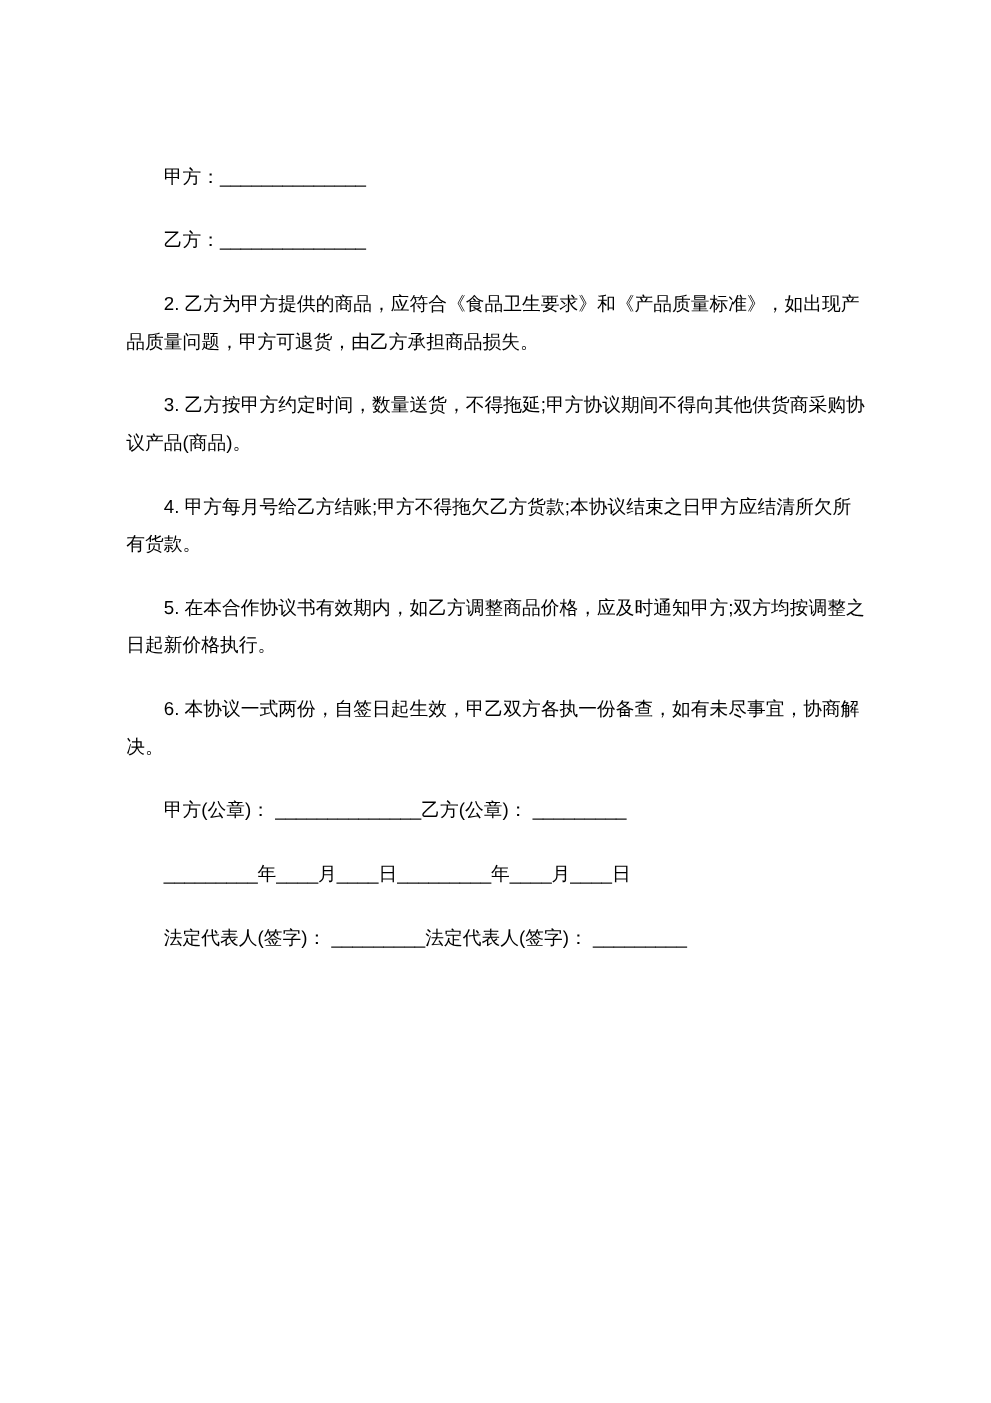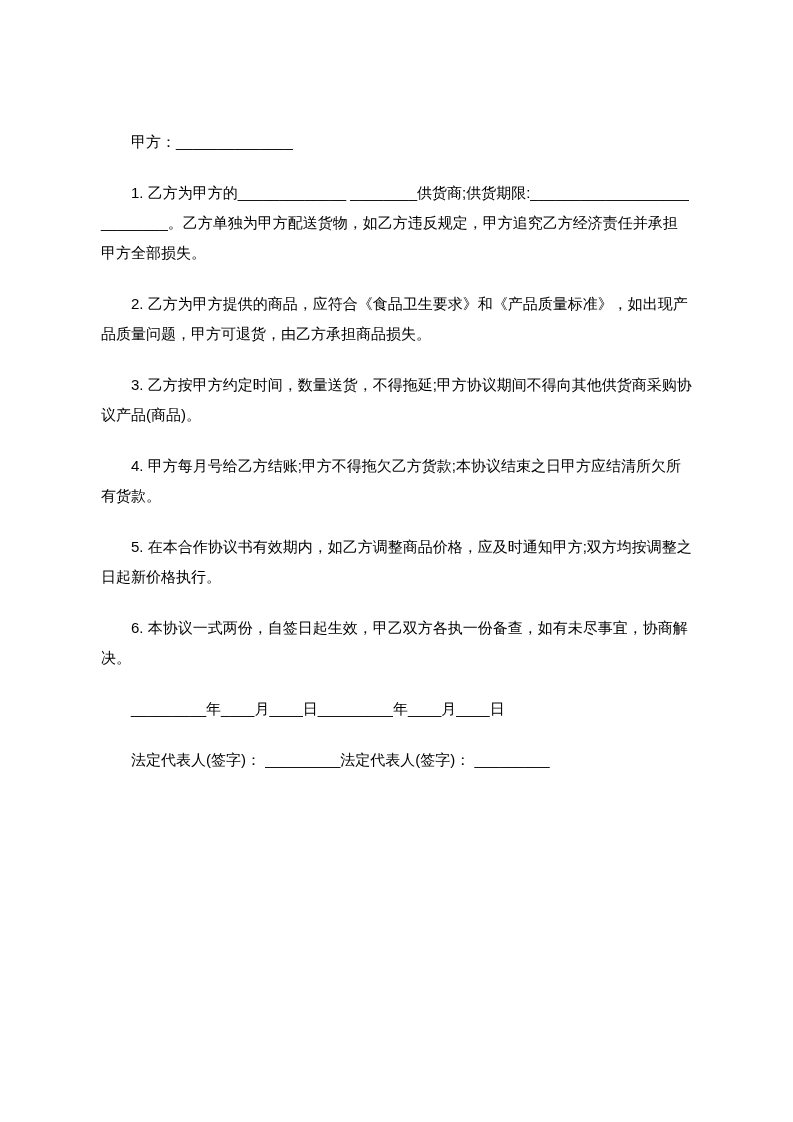--- a/index.html
+++ b/index.html
@@ -26,21 +26,22 @@
     text-indent: 2em;
     word-break: break-all;
     white-space: pre-wrap;
   }
 </style>
 </head>
 <body>
 
 <div class="page">
   <p>甲方：______________</p>
-  <p>1. 乙方为甲方的_____________ ________供货商;供货期限:___________________ ________。乙方单独为甲方配送货物，如乙方违反规定，甲方追究乙方经济责任并承担甲方全部损失。</p>
+  <p>乙方：______________</p>
   <p>2. 乙方为甲方提供的商品，应符合《食品卫生要求》和《产品质量标准》，如出现产品质量问题，甲方可退货，由乙方承担商品损失。</p>
   <p>3. 乙方按甲方约定时间，数量送货，不得拖延;甲方协议期间不得向其他供货商采购协议产品(商品)。</p>
   <p>4. 甲方每月号给乙方结账;甲方不得拖欠乙方货款;本协议结束之日甲方应结清所欠所有货款。</p>
   <p>5. 在本合作协议书有效期内，如乙方调整商品价格，应及时通知甲方;双方均按调整之日起新价格执行。</p>
   <p>6. 本协议一式两份，自签日起生效，甲乙双方各执一份备查，如有未尽事宜，协商解决。</p>
+  <p>甲方(公章)： ______________乙方(公章)： _________</p>
   <p>_________年____月____日_________年____月____日</p>
   <p>法定代表人(签字)： _________法定代表人(签字)： _________</p>
 </div>
 
 </body></html>

